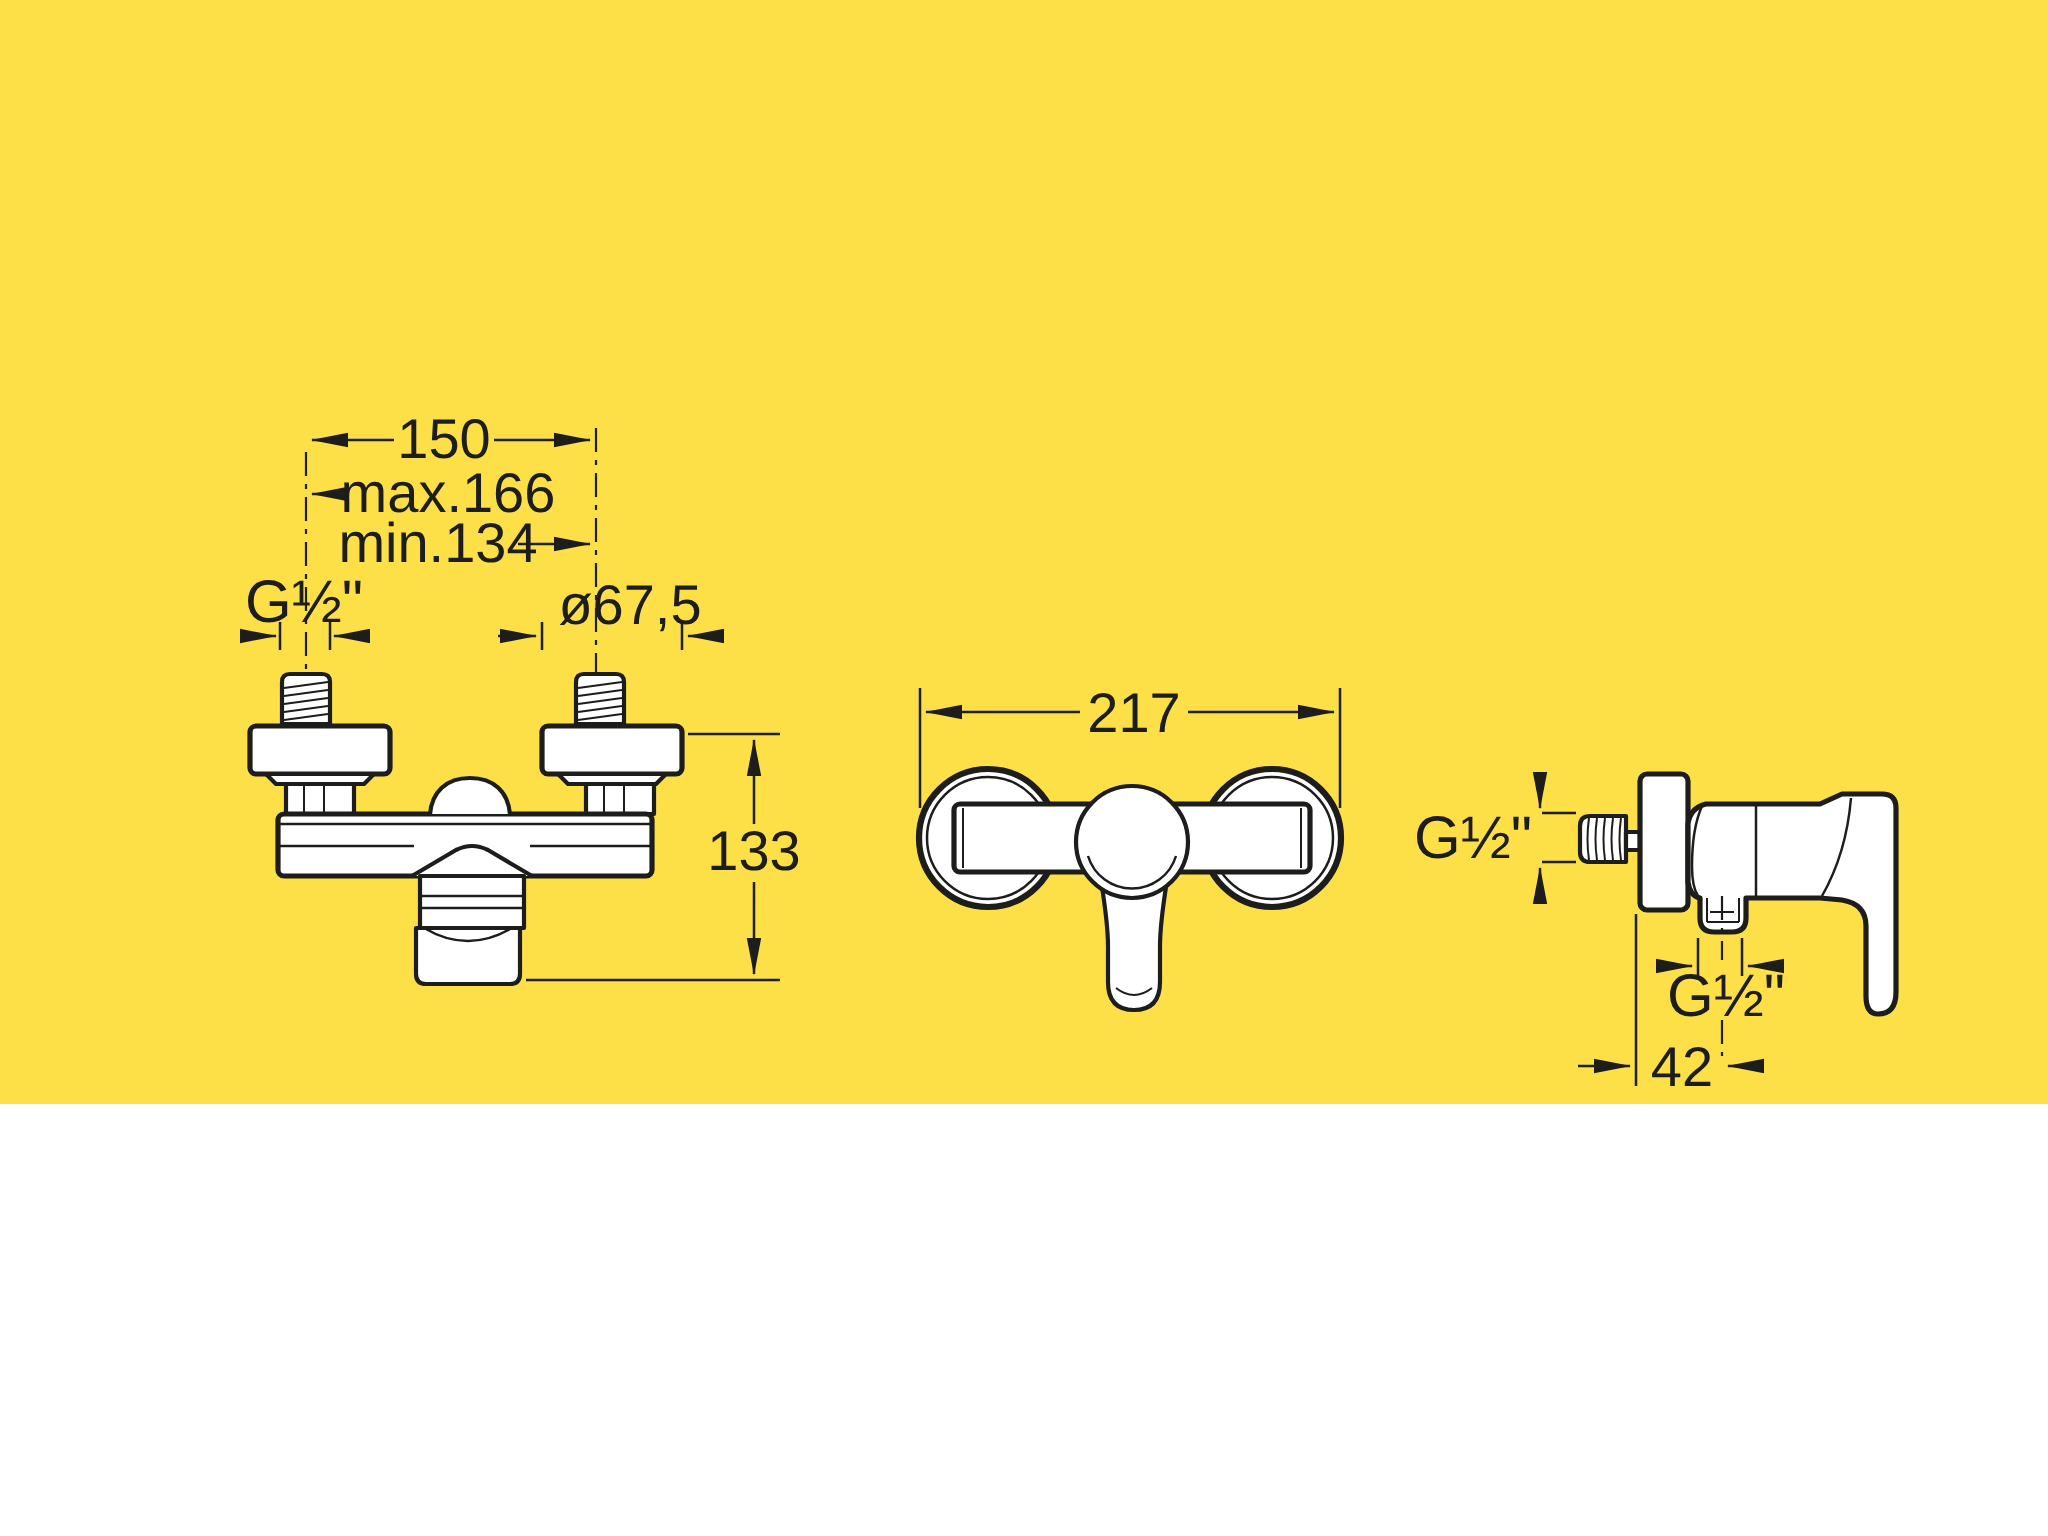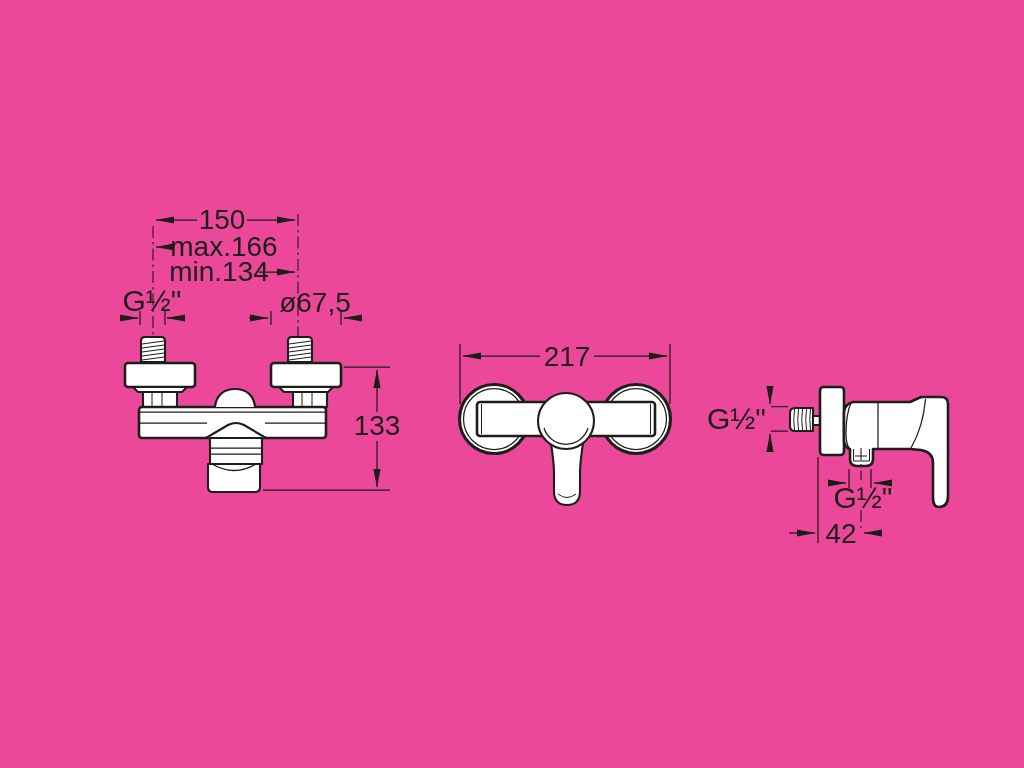--- a/index.html
+++ b/index.html
@@ -1,16 +1,16 @@
 <!DOCTYPE html>
 <html><head>
 <meta charset="utf-8">
 <style>
   html,body{margin:0;padding:0;background:#ffffff;}
-  .stage{width:1024px;height:768px;position:relative;background:#ec4899;overflow:hidden;}
+  .stage{width:1024px;height:552px;position:relative;background:#fde047;overflow:hidden;}
   .o  {fill:#fff;stroke:#1d1d1b;stroke-width:2.6;stroke-linejoin:round;}
   .o2 {fill:#fff;stroke:#1d1d1b;stroke-width:2.1;stroke-linejoin:round;}
   .o3 {fill:#fff;stroke:#1d1d1b;stroke-width:3.1;}
   .t  {fill:none;stroke:#1d1d1b;stroke-width:1.25;}
   .t1 {fill:none;stroke:#1d1d1b;stroke-width:1;}
   .d  {fill:none;stroke:#1d1d1b;stroke-width:1.25;}
   .cl {fill:none;stroke:#1d1d1b;stroke-width:1.1;stroke-dasharray:12 4 2.5 4;}
   .lbl{font-family:"Liberation Sans","DejaVu Sans",sans-serif;font-size:28px;fill:#1d1d1b;}
   .lblG{font-family:"Liberation Sans","DejaVu Sans",sans-serif;font-size:30px;fill:#1d1d1b;}
 </style>

